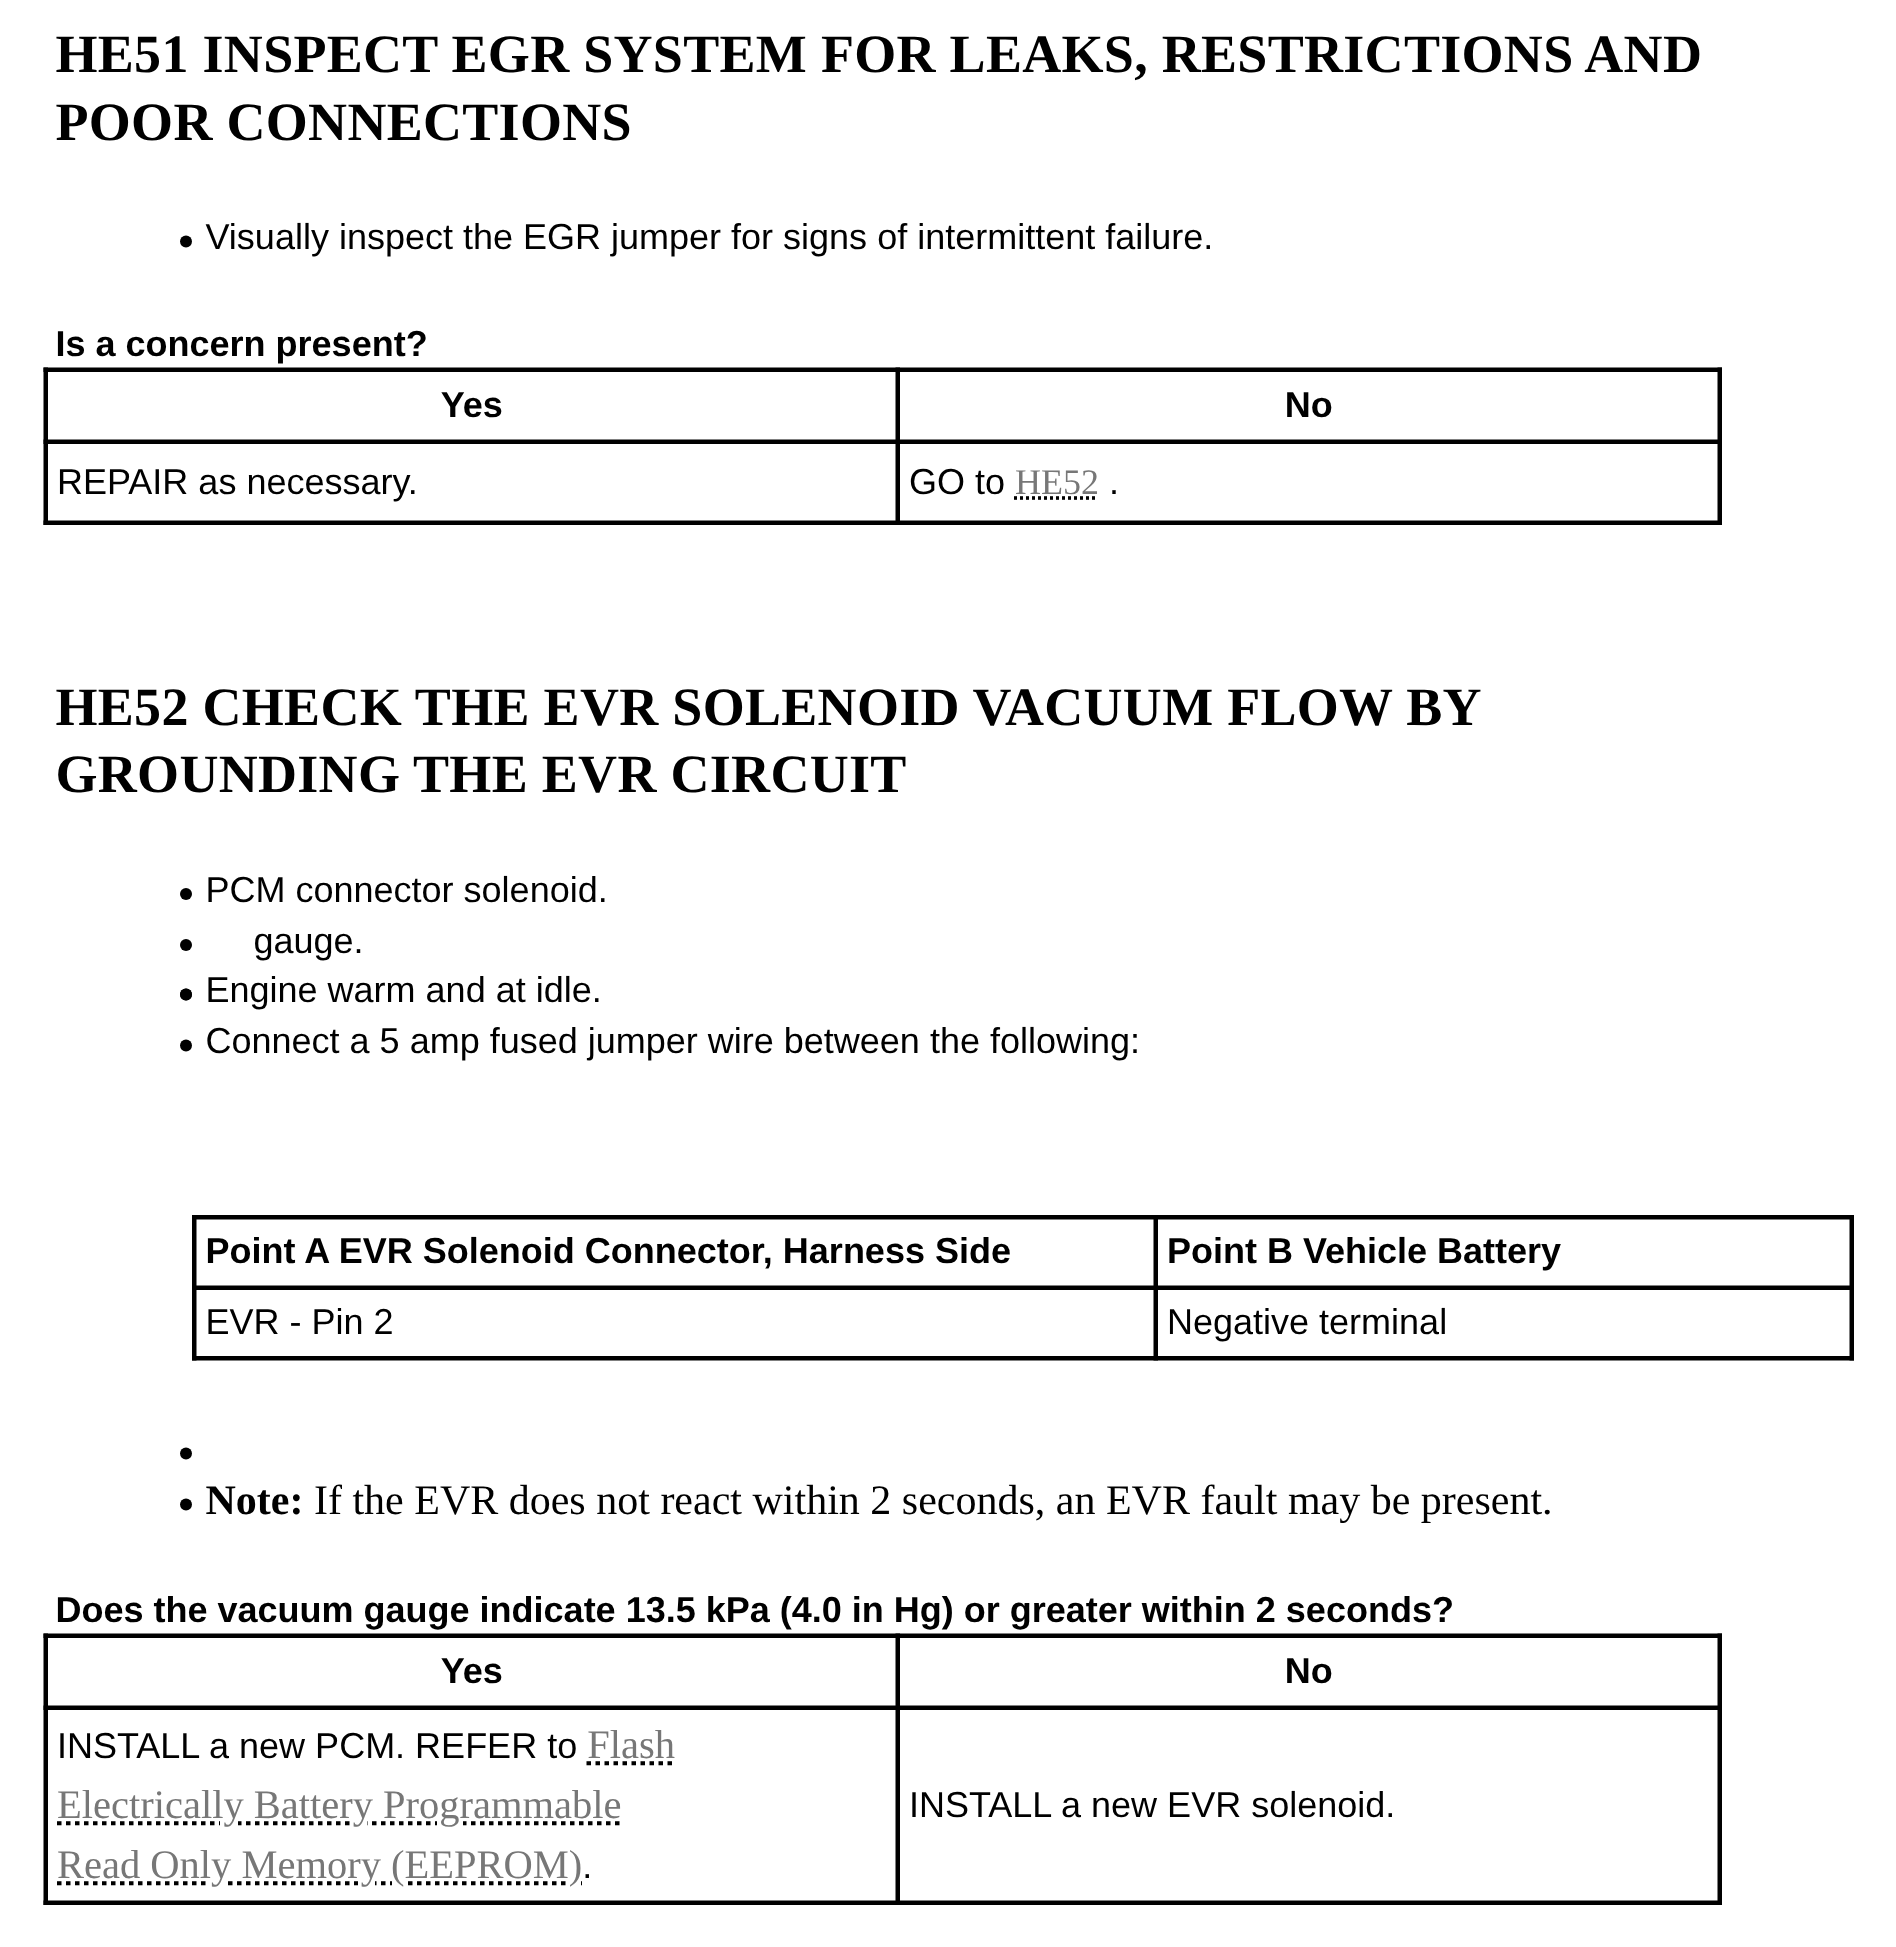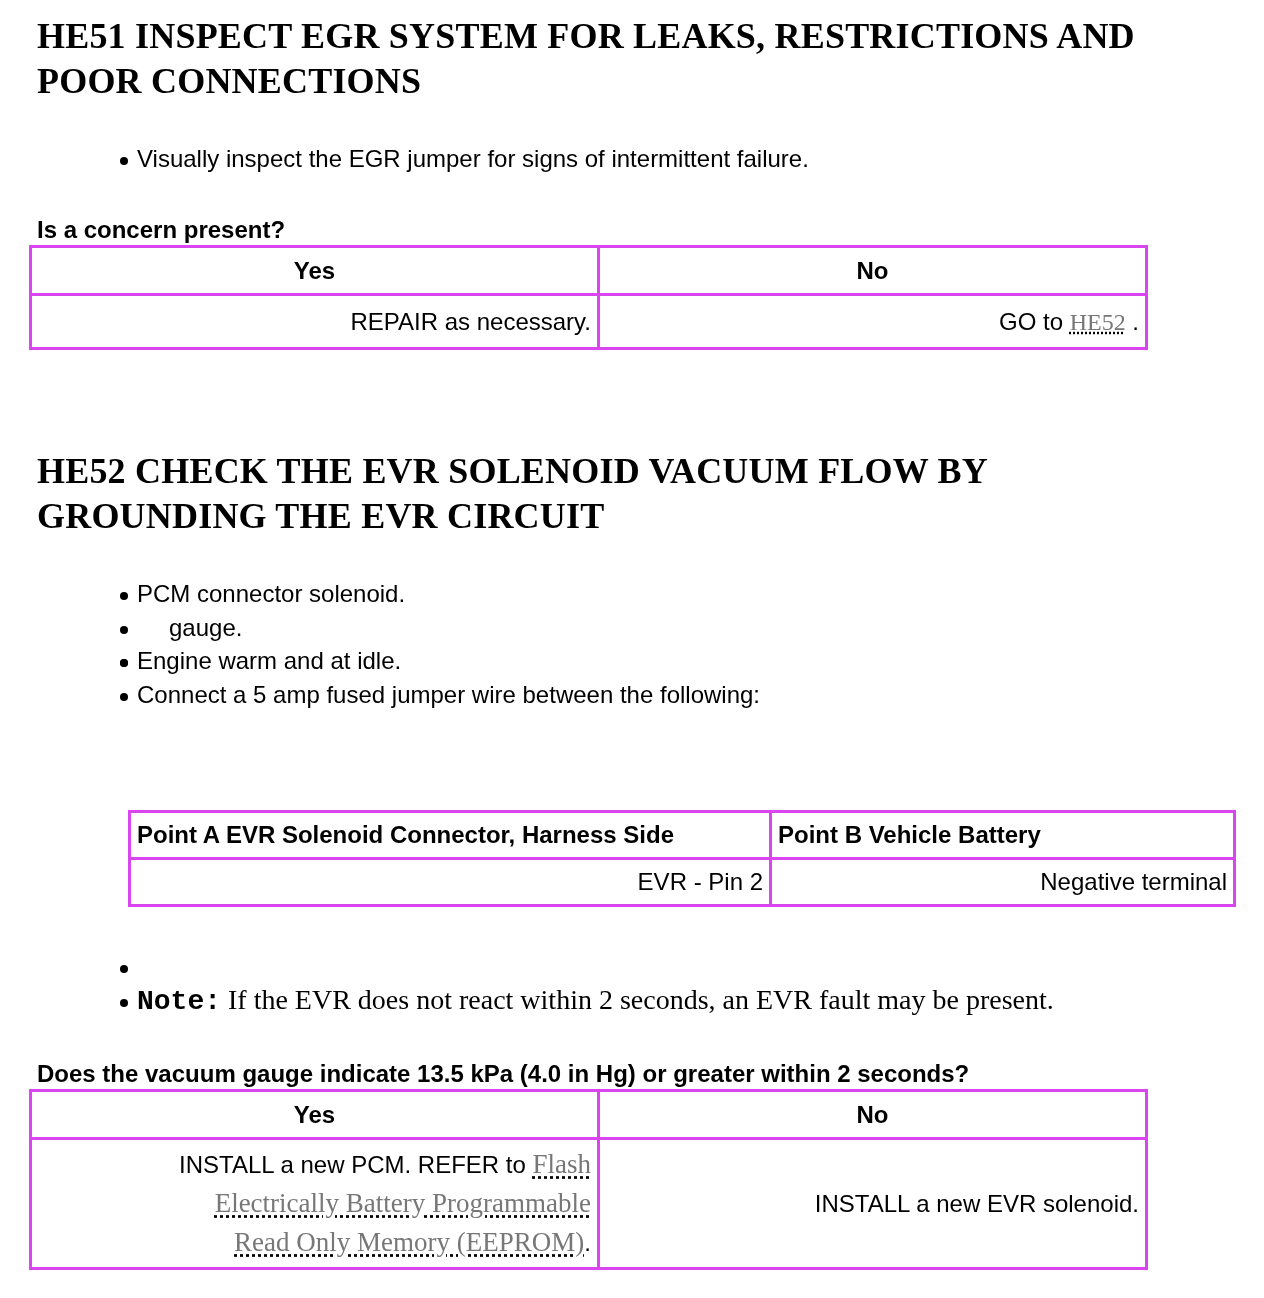--- a/index.html
+++ b/index.html
@@ -11,28 +11,28 @@
     }
     .bullets { position: absolute; left: 118px; margin: 0; padding: 0; list-style: none; }
     .bullets li { position: relative; padding-left: 19px; font-family: "Liberation Sans", sans-serif; font-size: 24px; line-height: 33.5px; }
     .bullets li .dot { position: absolute; left: 2px; top: 15px; width: 8px; height: 8px; border-radius: 50%; background: #000; }
     .bullets li .cont { display: block; padding-left: 32px; }
     .question {
       position: absolute; left: 37px; margin: 0;
       font-family: "Liberation Sans", sans-serif; font-weight: bold; font-size: 24px; line-height: 28px;
     }
     table.yn { position: absolute; border-collapse: collapse; font-family: "Liberation Sans", sans-serif; font-size: 24px; }
-    table.yn th, table.yn td { border: 3px solid #d946ef; padding: 0 6px; }
+    table.yn th, table.yn td { border: 3px solid #000000; padding: 0 6px; }
     table.yn th { font-weight: bold; text-align: center; }
-    table.yn td { text-align: right; }
+    table.yn td { text-align: left; }
     .link {
       font-family: "Liberation Serif", serif; color: #777; text-decoration: underline dotted #000;
       text-underline-offset: 3px; cursor: pointer;
     }
-    .note-bold { font-family: Liberation Mono, monospace; font-weight: bold; margin-top: 34px; }
+    .note-bold { font-family: Liberation Serif, serif; font-weight: bold; margin-top: 34px; }
     .note-text { font-family: "Liberation Serif", serif; }
   </style>
 </head>
 <body>
 
 <h1 class="heading" style="top:14px;">
   <span>HE51 INSPECT EGR SYSTEM FOR LEAKS, RESTRICTIONS AND</span><br>
   <span>POOR CONNECTIONS</span>
 </h1>
 

